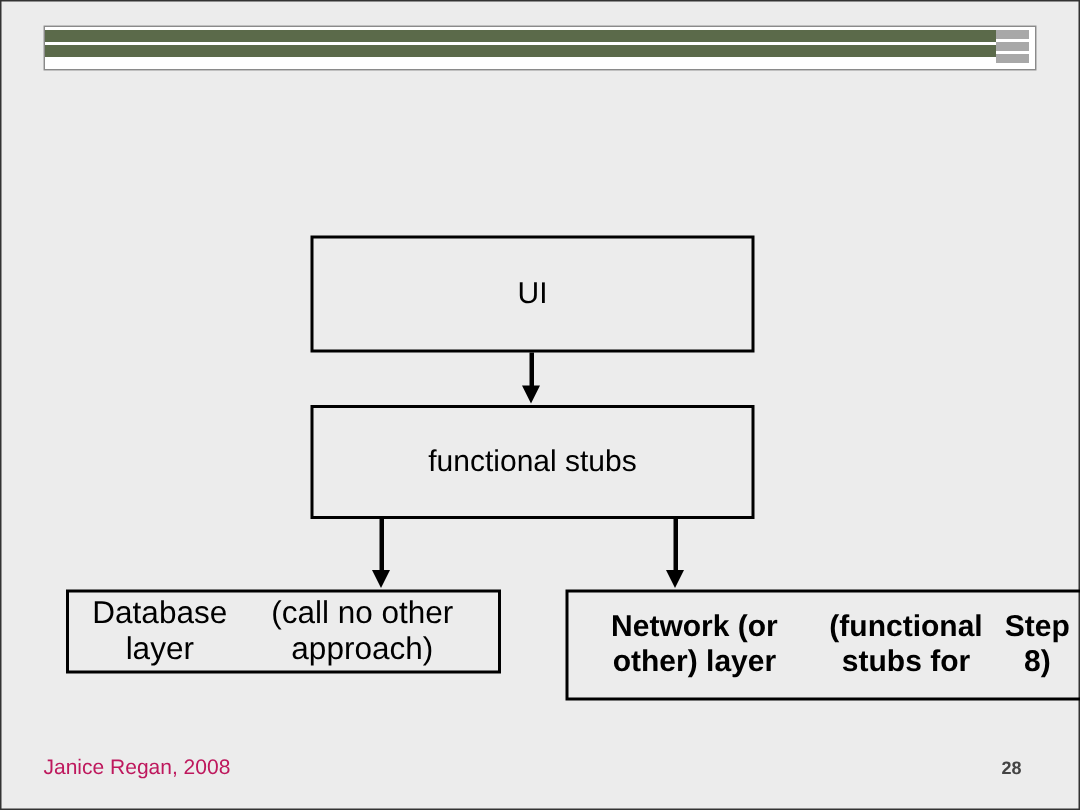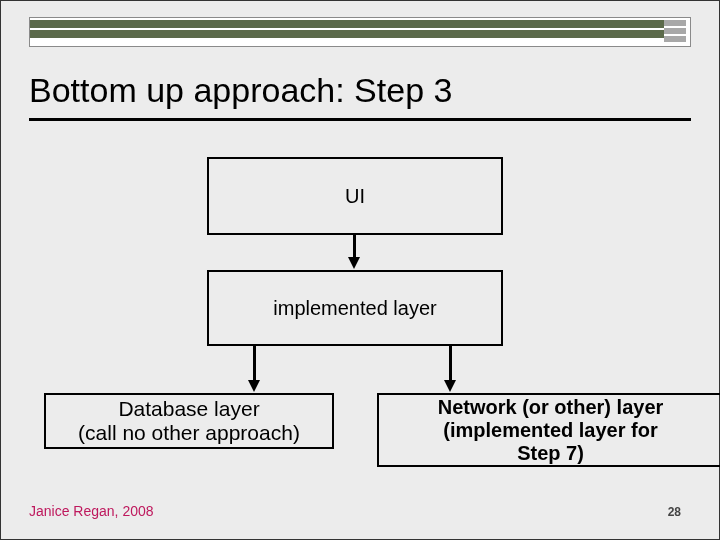--- a/index.html
+++ b/index.html
@@ -31,24 +31,24 @@
   .title {
     position: absolute; top: 70px; left: 28px; right: 28px;
     font-size: 34px; font-weight: 400; color: #000;
     padding-bottom: 8px;
     border-bottom: 3px solid #000;
   }
   .box {
     position: absolute;
     border: 2.5px solid #000;
     background: transparent;
-    text-align: left;
+    text-align: center;
     font-size: 20px;
     line-height: 1.15;
-    display: flex; flex-direction: column; justify-content: center; align-items: center;
+    display: flex; justify-content: center; align-items: center;
     padding: 4px 8px;
   }
   .box .row1 {}
   .box .row2 {}
   .ui-box { left: 206px; top: 156px; width: 296px; height: 78px; }
   .func-box { left: 206px; top: 269px; width: 296px; height: 76px; }
   .db-box { left: 43px; top: 392px; width: 290px; height: 56px; }
   .db-box .row1, .db-box .row2 { font-size: 21px; }
   .net-box { left: 376px; top: 392px; width: 347px; height: 74px; font-weight: bold; }
   .net-box .row1, .net-box .row2, .net-box .row3 { font-size: 20px; }
@@ -78,46 +78,45 @@
   <div class="topbars">
     <div class="band b1"></div>
     <div class="band b2"></div>
     <div class="knobs">
       <span></span>
         <span></span>
         <span></span>
     </div>
   </div>
 
-  <div class="title">Bottom up approach:  Step 3</div>
 
   <div class="box ui-box">
     <div class="row1">UI</div>
   </div>
 
   <div class="arrow-stem" style="left:352px; top:234px; width:3px; height:24px;"></div>
   <div class="ah" style="left:347px; top:256px;"></div>
 
   <div class="box func-box">
-    <div class="row1">implemented layer</div>
+    <div class="row1">functional stubs</div>
   </div>
 
   <div class="arrow-stem" style="left:252px; top:345px; width:3px; height:36px;"></div>
   <div class="ah" style="left:247px; top:379px;"></div>
 
   <div class="arrow-stem" style="left:448px; top:345px; width:3px; height:36px;"></div>
   <div class="ah" style="left:443px; top:379px;"></div>
 
   <div class="box db-box">
     <div class="row1">Database layer</div>
     <div class="row2">(call no other approach)</div>
   </div>
 
   <div class="box net-box">
     <div class="row1">Network (or other)  layer</div>
-    <div class="row2">(implemented layer for</div>
-    <div class="row3">Step 7)</div>
+    <div class="row2">(functional stubs for</div>
+    <div class="row3">Step 8)</div>
   </div>
 
   <div class="footer-left">Janice Regan, 2008</div>
   <div class="footer-right">28</div>
 
 </div>
 
 </body></html>

